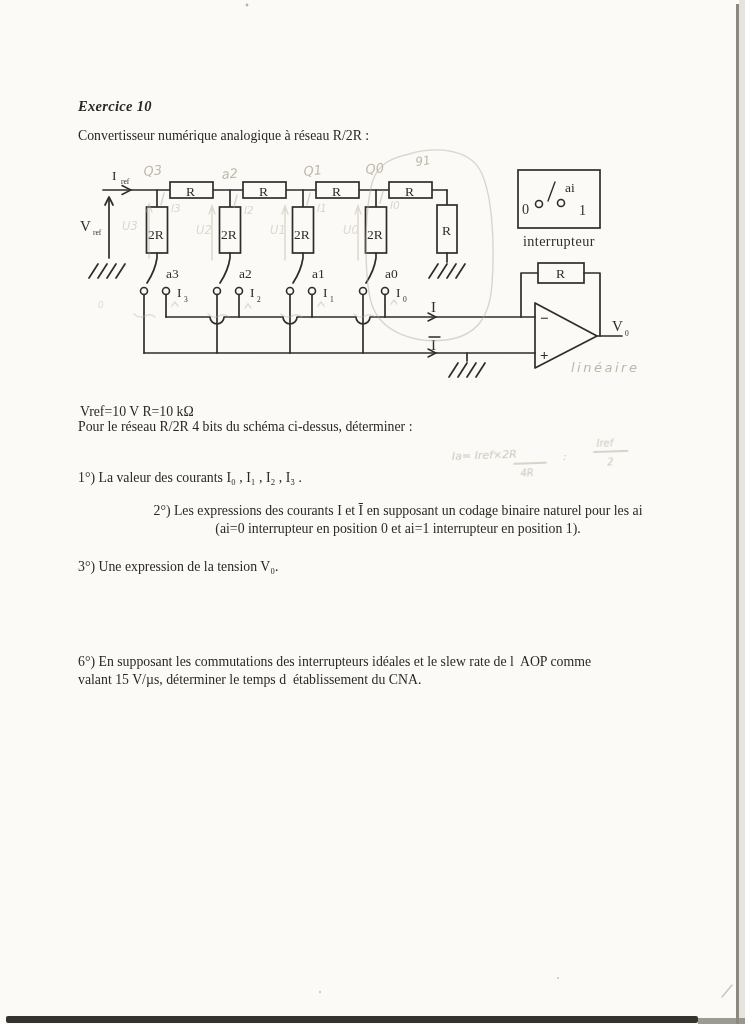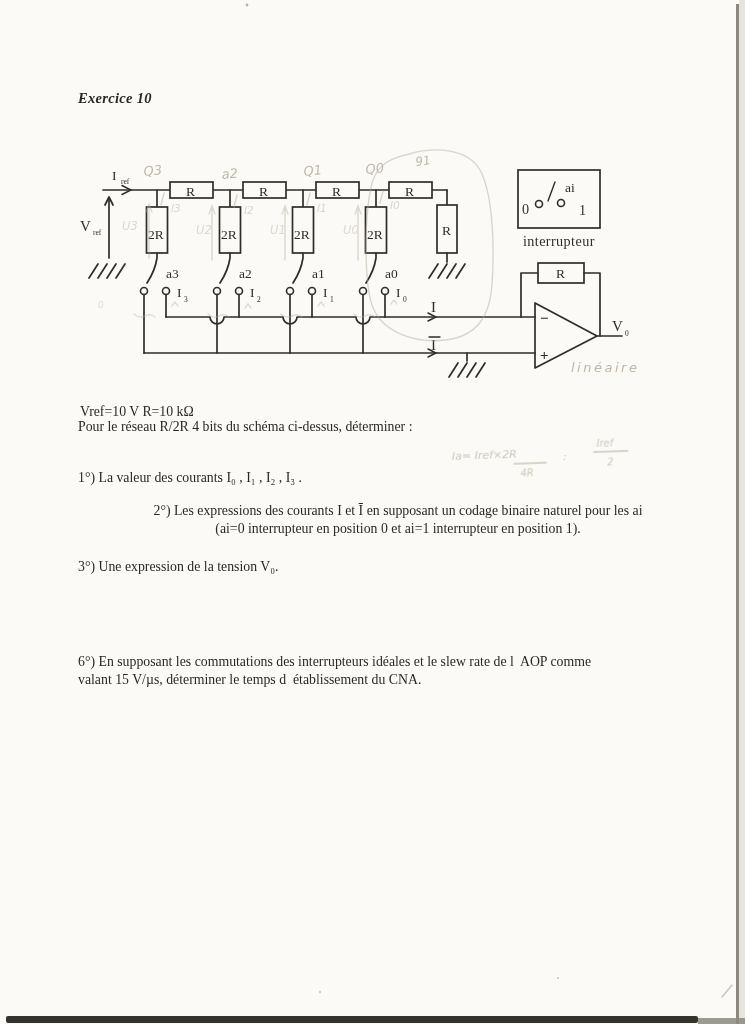--- a/index.html
+++ b/index.html
@@ -2,21 +2,21 @@
 <html><head>
 <meta charset="utf-8">
 <style>
   html,body{margin:0;padding:0;background:#e8e6e0;}
   .page{
     position:relative;width:745px;height:1024px;margin:0 auto;
     background:#fbfaf6;overflow:hidden;
     font-family:"Liberation Serif","DejaVu Serif",serif;color:#2a2824;
   }
   .abs{position:absolute;}
-  .title{font-style:italic;font-weight:bold;font-size:14.5px;letter-spacing:.3px;}
+  .title{font-style:italic;font-weight:bold;font-size:14.5px;letter-spacing:.3px;margin-top:8px;}
   .body-text{font-size:13.8px;line-height:18.4px;white-space:pre-wrap;}
   svg{position:absolute;left:0;top:0;}
   svg text{font-family:"Liberation Serif","DejaVu Serif",serif;fill:#2f2d28;}
   .lab{font-size:13.5px;}
   .lab-lg{font-size:15px;}
   .lab-sub{font-size:7.5px;}
   .lab-cap{font-size:14.2px;letter-spacing:.4px;}
   .ink{stroke:#2f2d28;fill:none;stroke-width:1.7;stroke-linecap:round;stroke-linejoin:round;}
   .ink-thin{stroke:#2f2d28;fill:none;stroke-width:1.4;stroke-linecap:round;}
   .box{fill:#fbfaf6;stroke:#2f2d28;stroke-width:1.7;}
@@ -27,20 +27,21 @@
   .scan-band-light{position:absolute;background:#8b8980;opacity:.85;}
   .scan-edge-right{position:absolute;background:#8a887f;}
   .scan-edge-right-pale{position:absolute;background:#e6e4dd;}
 </style>
 </head>
 <body>
 
 <div class="page">
 
   <div class="abs title" style="left:78px;top:90px;">Exercice 10</div>
+  <div class="abs body-text" style="left:78px;top:127px;">Convertisseur numérique analogique à réseau R/2R :</div>
 
   <div class="abs body-text" style="left:80px;top:403px;">Vref=10 V R=10 kΩ</div>
   <div class="abs body-text" style="left:78px;top:418px;">Pour le réseau R/2R 4 bits du schéma ci-dessus, déterminer :</div>
   <div class="abs body-text" style="left:78px;top:469px;width:640px;">1°) La valeur des courants I₀ , I₁ , I₂ , I₃ .</div>
   <div class="abs body-text" style="left:78px;top:502px;width:640px;text-align:center;">2°) Les expressions des courants I et Ī en supposant un codage binaire naturel pour les ai
 (ai=0 interrupteur en position 0 et ai=1 interrupteur en position 1).</div>
   <div class="abs body-text" style="left:78px;top:558px;width:640px;">3°) Une expression de la tension V₀.</div>
   <div class="abs body-text" style="left:78px;top:653px;width:645px;">6°) En supposant les commutations des interrupteurs idéales et le slew rate de l  AOP comme
 valant 15 V/µs, déterminer le temps d  établissement du CNA.</div>
 

